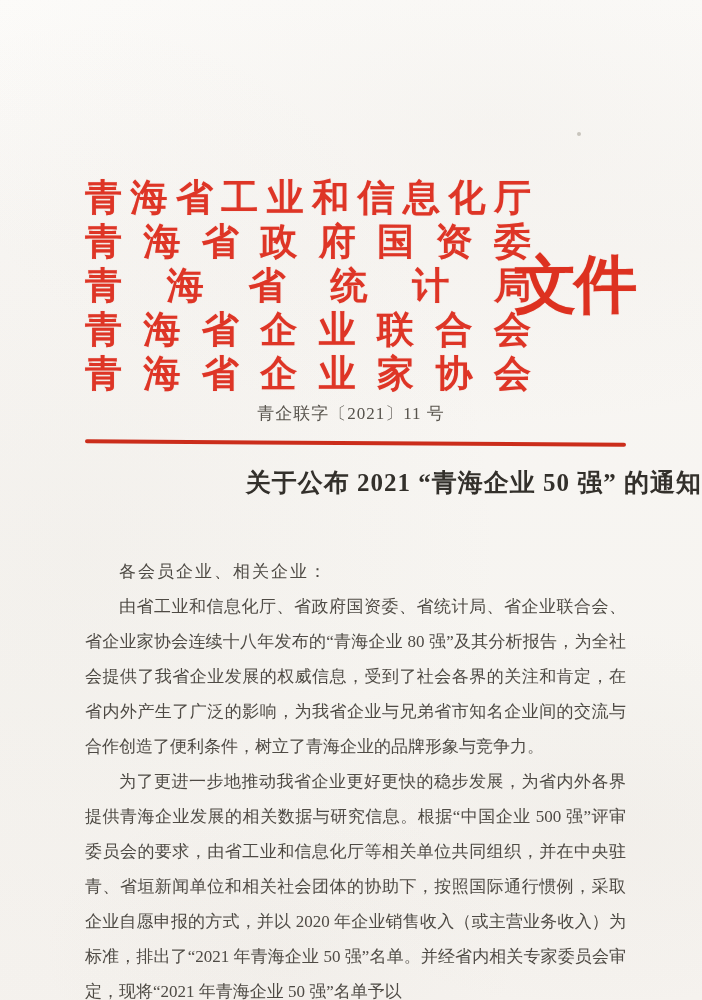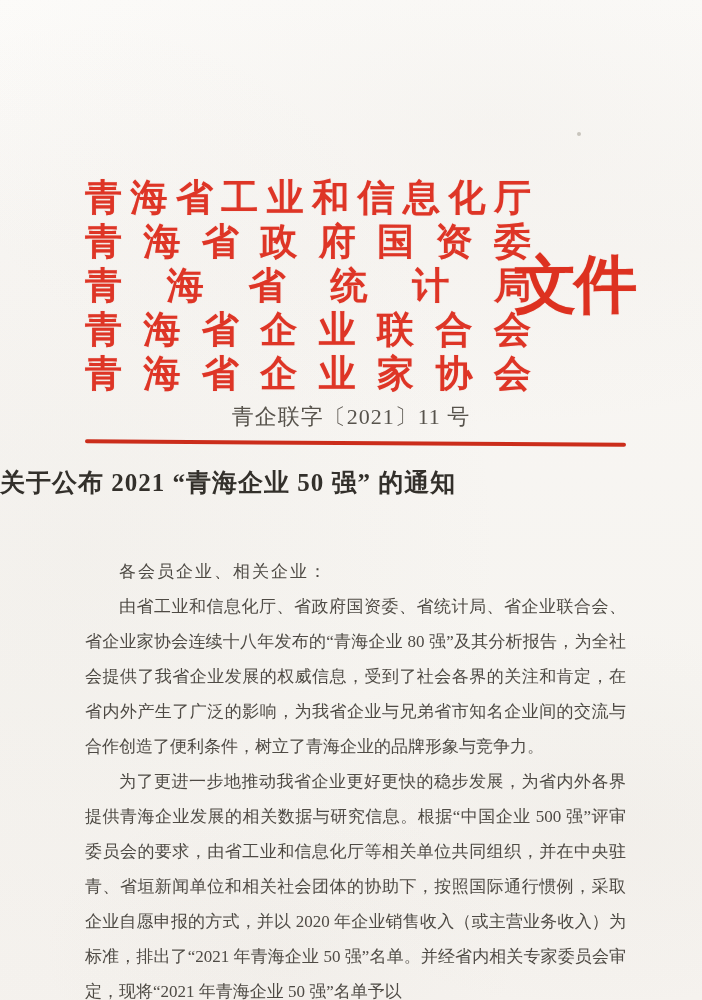--- a/index.html
+++ b/index.html
@@ -55,40 +55,40 @@
     transform: rotate(-0.4deg);
   }
 
   
   .doc-number {
     position: absolute;
     left: 0;
     top: 402px;
     width: 100%;
     text-align: center;
-    font-size: 22px;
+    font-size: 17px;
     letter-spacing: 1px;
     color: #57534c;
   }
   .red-rule {
     position: absolute;
     left: 85px;
     top: 441px;
     width: 541px;
     height: 4px;
     background: #cb2d1b;
     border-radius: 2px;
     transform: rotate(0.35deg);
   }
   .doc-title {
     position: absolute;
     left: 0;
     top: 466px;
     width: 100%;
-    text-align: left;
+    text-align: right;
     font-size: 25px;
     font-weight: bold;
     letter-spacing: 1px;
     color: #33302b;
   }
 
   
   .doc-body {
     position: absolute;
     left: 85px;

